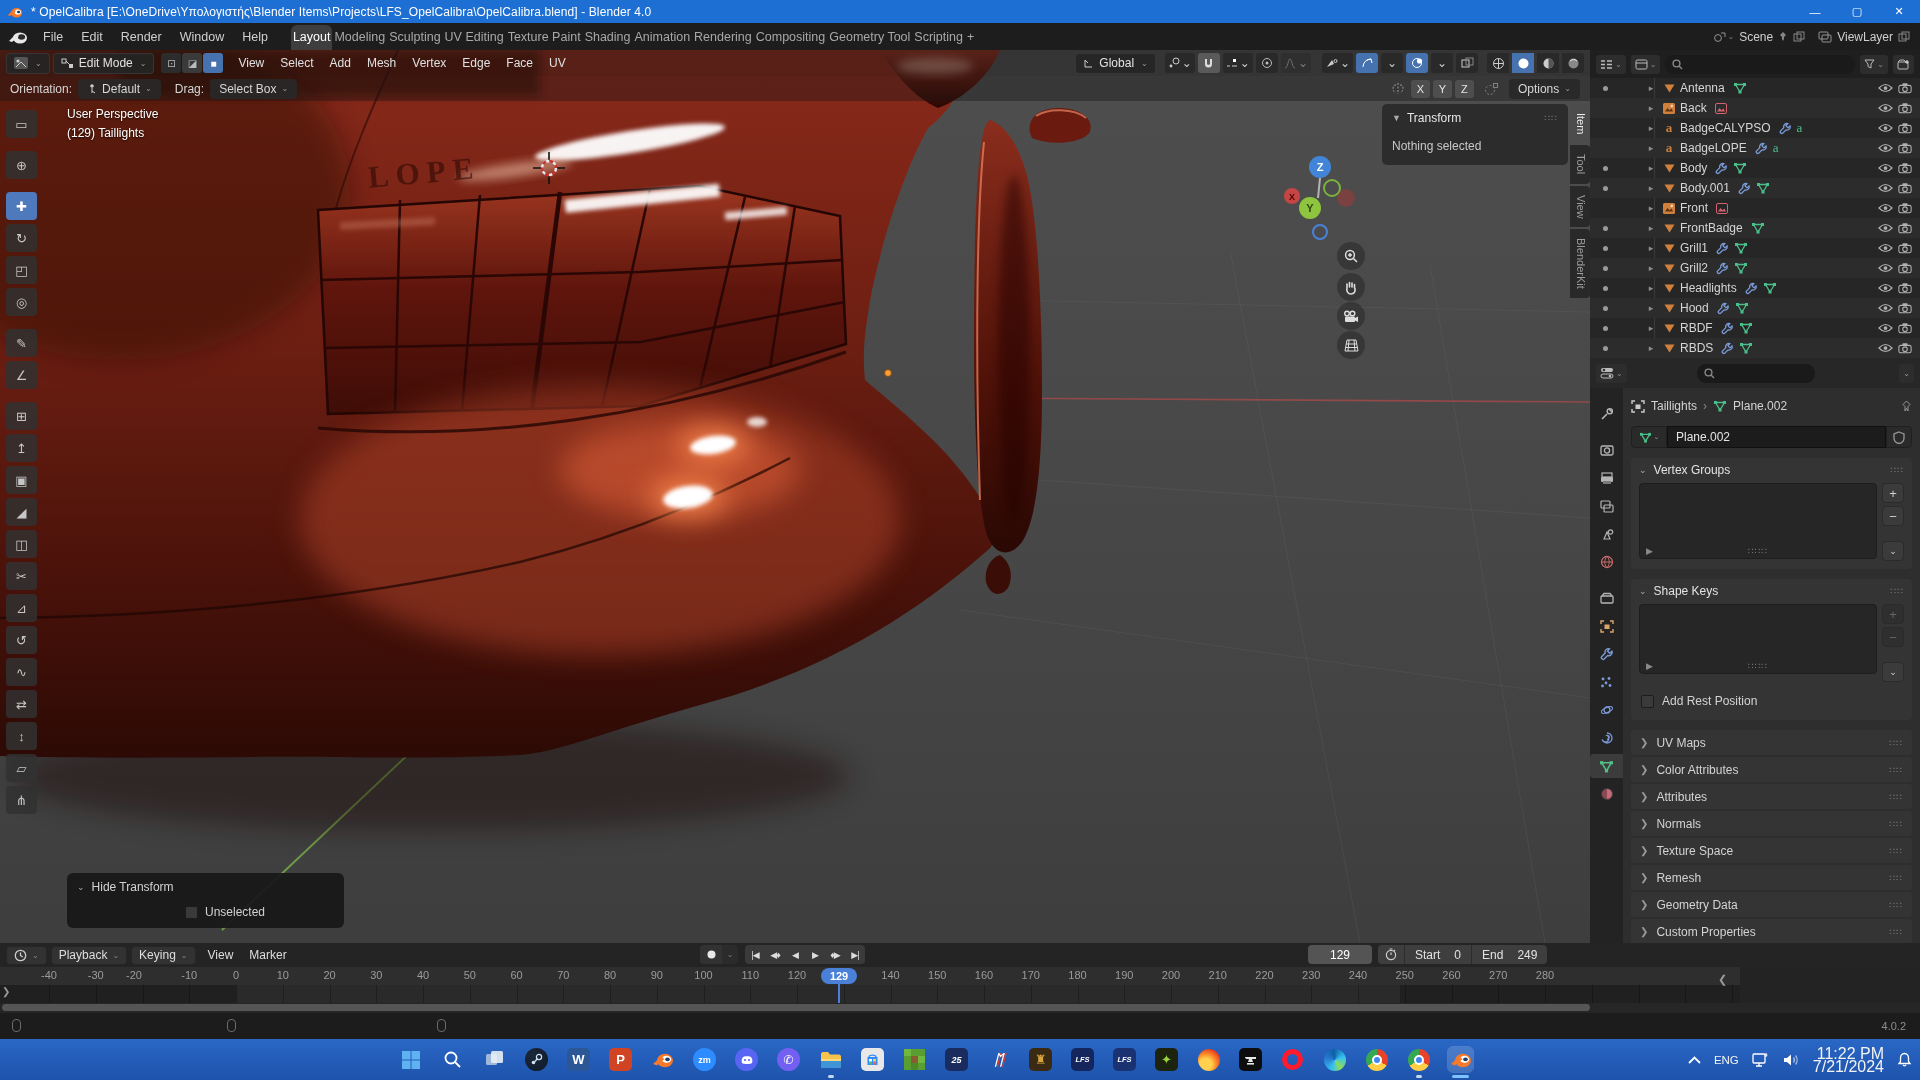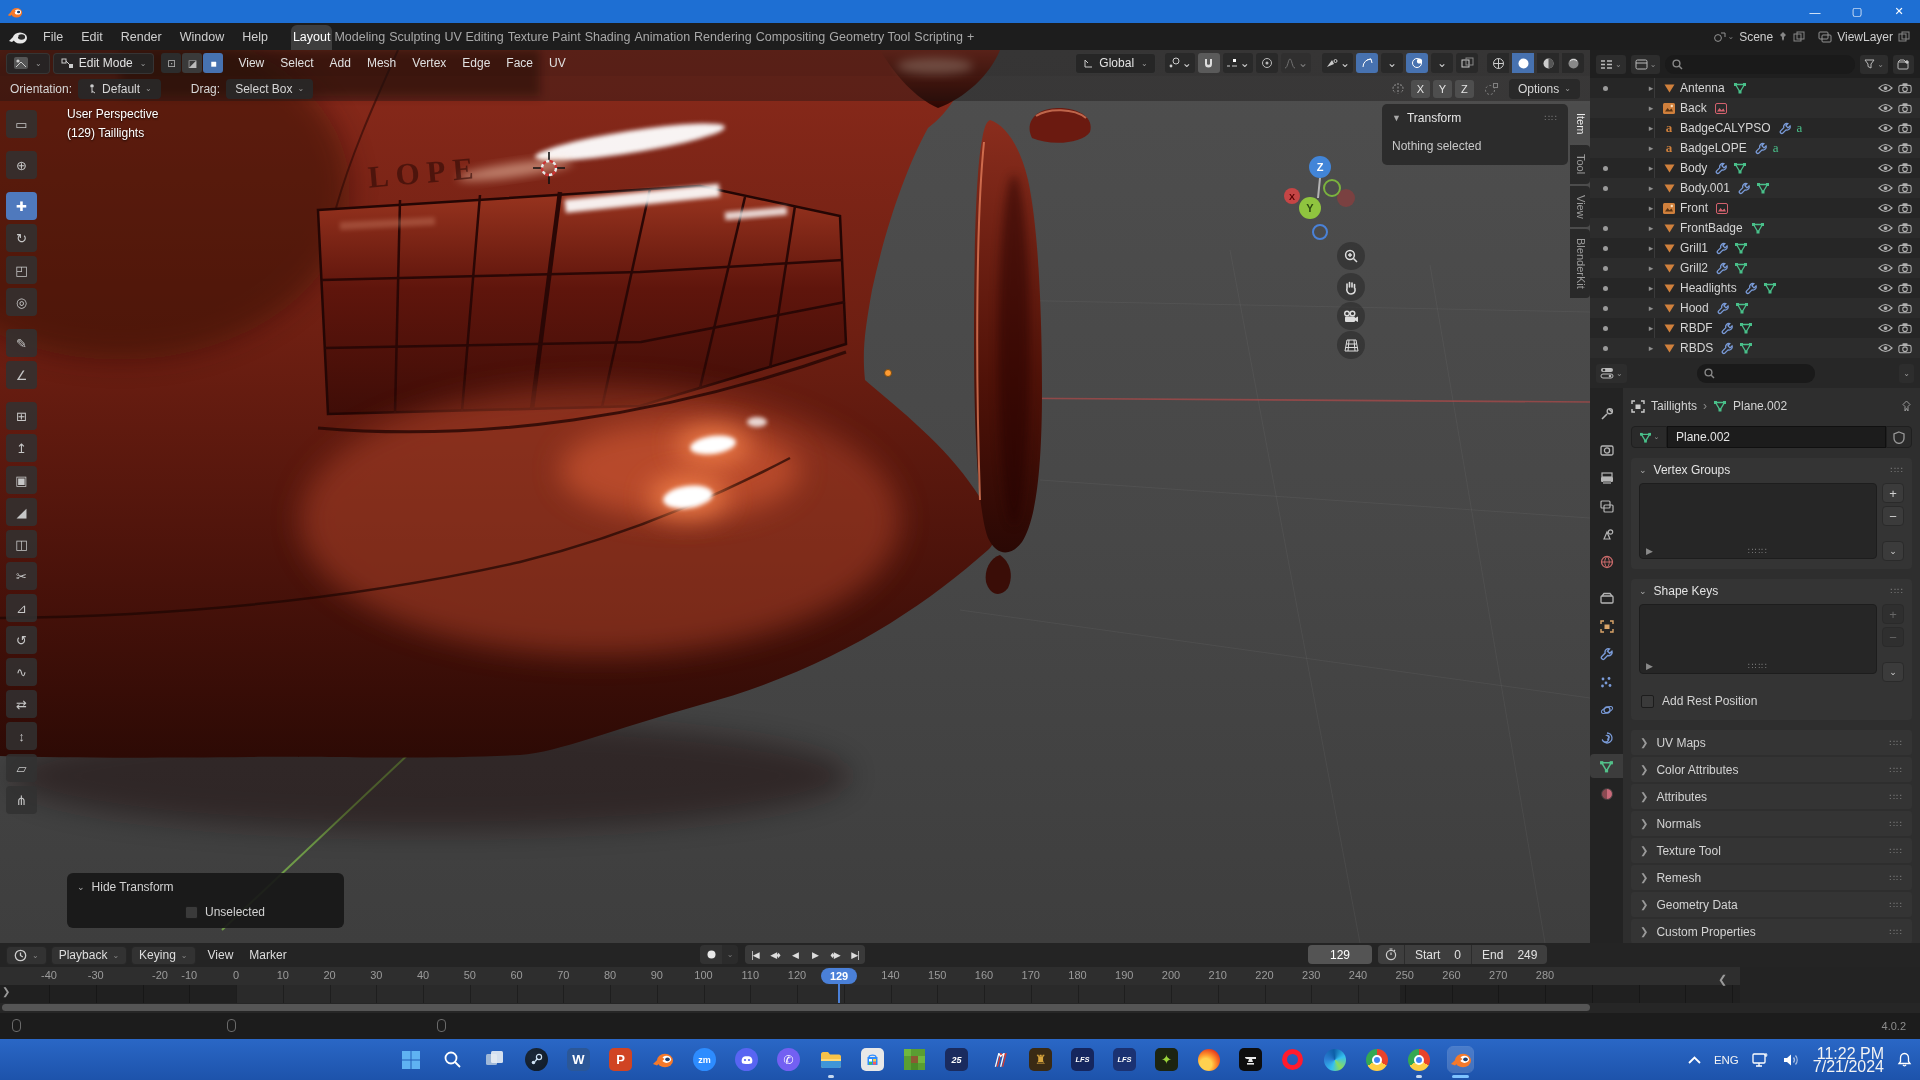--- a/index.html
+++ b/index.html
@@ -154,20 +154,21 @@
 </head>
 <body>
 
 <div id="titlebar">
   <svg class="logo" viewBox="0 0 20 16">
       <ellipse cx="12" cy="9" rx="7" ry="6" fill="#f5792a"></ellipse>
       <ellipse cx="13.5" cy="8" rx="4" ry="3.2" fill="#fff"></ellipse>
       <ellipse cx="14.5" cy="8" rx="2" ry="1.7" fill="#1d3f6e"></ellipse>
       <path d="M1 12 L8 5 L11 7 L4 13 Z" fill="#f5792a"></path>
     </svg>
+  <span class="ttl">* OpelCalibra [E:\OneDrive\Υπολογιστής\Blender Items\Projects\LFS_OpelCalibra\OpelCalibra.blend] - Blender 4.0</span>
   <span class="spacer"></span>
   <span class="win-btn">—</span>
   <span class="win-btn">▢</span>
   <span class="win-btn">✕</span>
 </div>
 
 <div id="topbar">
   <svg class="blogo" viewBox="0 0 20 14">
       <ellipse cx="12" cy="8" rx="7" ry="5.6" fill="#e8e8e8"></ellipse>
       <ellipse cx="13.5" cy="7" rx="3.6" ry="2.8" fill="#2a2a2a"></ellipse>
@@ -457,21 +458,21 @@
   <div id="vp-tools">
     <span>Orientation:</span>
     <span class="tsbtn">
         <svg width="10" height="11" viewBox="0 0 10 11">
           <circle cx="5" cy="3" r="1.8" fill="#ccc"></circle>
           <path d="M5 5 L5 10 M5 8 L8 10" stroke="#ccc"></path>
         </svg>
         <span>Default</span>
         <span class="car" style="color:#999;font-size:8px">⌄</span>
       </span>
-    <span style="margin-left:24px">Drag:</span>
+    <span style="margin-left:8px">Drag:</span>
     <span class="tsbtn">
         <span>Select Box</span>
         <span class="car" style="color:#999;font-size:8px">⌄</span>
       </span>
     <span class="right">
       <span class="mini-ic">
           <svg width="16" height="13" viewBox="0 0 16 13">
             <path d="M7 1 L7 12 M5 3 C1 2 1 11 5 10 M9 3 C13 2 13 11 9 10" stroke="#bbb" fill="none" stroke-dasharray="2 1.5"></path>
           </svg>
         </span>
@@ -1317,21 +1318,21 @@
           <span>Attributes</span>
           <span class="grips">∷∷</span>
         </div>
         <div class="cpanel">
           <span class="ar">❯</span>
           <span>Normals</span>
           <span class="grips">∷∷</span>
         </div>
         <div class="cpanel">
           <span class="ar">❯</span>
-          <span>Texture Tool</span>
+          <span>Texture Space</span>
           <span class="grips">∷∷</span>
         </div>
         <div class="cpanel">
           <span class="ar">❯</span>
           <span>Remesh</span>
           <span class="grips">∷∷</span>
         </div>
         <div class="cpanel">
           <span class="ar">❯</span>
           <span>Geometry Data</span>
@@ -1393,21 +1394,21 @@
       <span class="sep"></span>
       <span class="cell">
           <span>End</span>
           <span>249</span>
         </span>
     </span>
   </div>
   <div id="ruler">
       <span class="tick" style="left: 49px;">-40</span>
       <span class="tick" style="left: 95.75px;">-30</span>
-      <span class="tick" style="left: 160px;">-20</span>
+      <span class="tick" style="left: 134px;">-20</span>
       <span class="tick" style="left: 189.25px;">-10</span>
       <span class="tick" style="left: 236px;">0</span>
       <span class="tick" style="left: 282.75px;">10</span>
       <span class="tick" style="left: 329.5px;">20</span>
       <span class="tick" style="left: 376.25px;">30</span>
       <span class="tick" style="left: 423px;">40</span>
       <span class="tick" style="left: 469.75px;">50</span>
       <span class="tick" style="left: 516.5px;">60</span>
       <span class="tick" style="left: 563.25px;">70</span>
       <span class="tick" style="left: 610px;">80</span>

